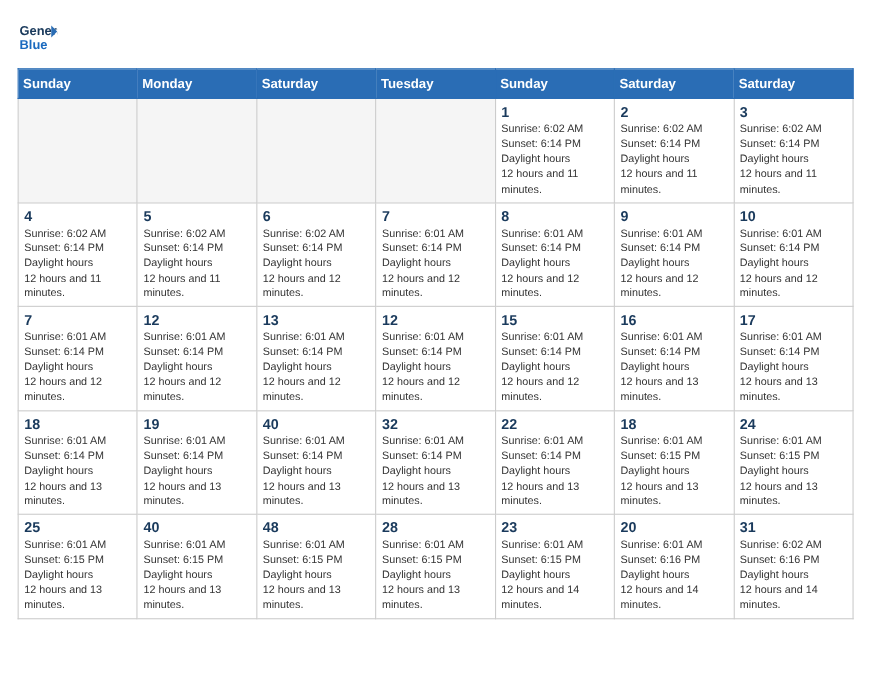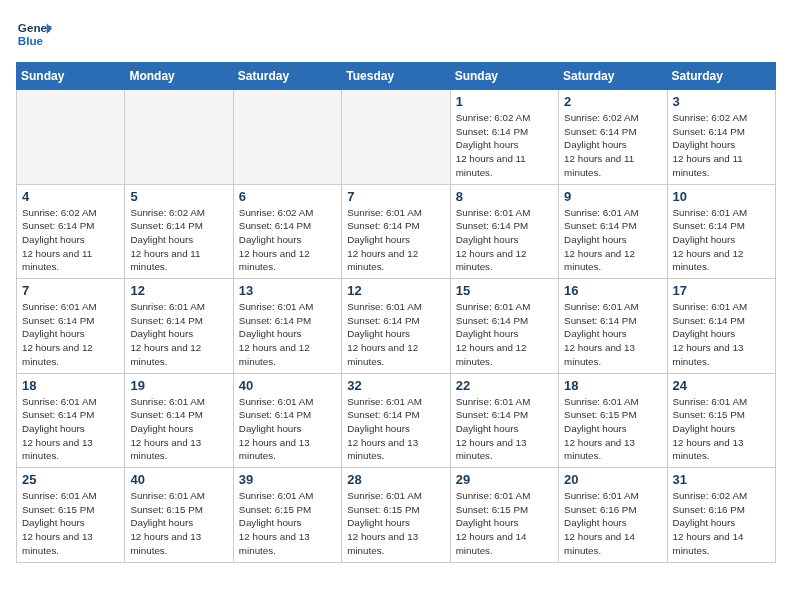--- a/index.html
+++ b/index.html
@@ -215,29 +215,29 @@
       <tr>
         <td>
           <div class="day-number">25</div>
           <div class="day-info">Sunrise: 6:01 AM<br>Sunset: 6:15 PM<br>Daylight hours<br>12 hours and 13 minutes.</div>
         </td>
         <td>
           <div class="day-number">40</div>
           <div class="day-info">Sunrise: 6:01 AM<br>Sunset: 6:15 PM<br>Daylight hours<br>12 hours and 13 minutes.</div>
         </td>
         <td>
-          <div class="day-number">39</div>
+          <div class="day-number">48</div>
           <div class="day-info">Sunrise: 6:01 AM<br>Sunset: 6:15 PM<br>Daylight hours<br>12 hours and 13 minutes.</div>
         </td>
         <td>
           <div class="day-number">28</div>
           <div class="day-info">Sunrise: 6:01 AM<br>Sunset: 6:15 PM<br>Daylight hours<br>12 hours and 13 minutes.</div>
         </td>
         <td>
-          <div class="day-number">29</div>
+          <div class="day-number">23</div>
           <div class="day-info">Sunrise: 6:01 AM<br>Sunset: 6:15 PM<br>Daylight hours<br>12 hours and 14 minutes.</div>
         </td>
         <td>
           <div class="day-number">20</div>
           <div class="day-info">Sunrise: 6:01 AM<br>Sunset: 6:16 PM<br>Daylight hours<br>12 hours and 14 minutes.</div>
         </td>
         <td>
           <div class="day-number">31</div>
           <div class="day-info">Sunrise: 6:02 AM<br>Sunset: 6:16 PM<br>Daylight hours<br>12 hours and 14 minutes.</div>
         </td>

